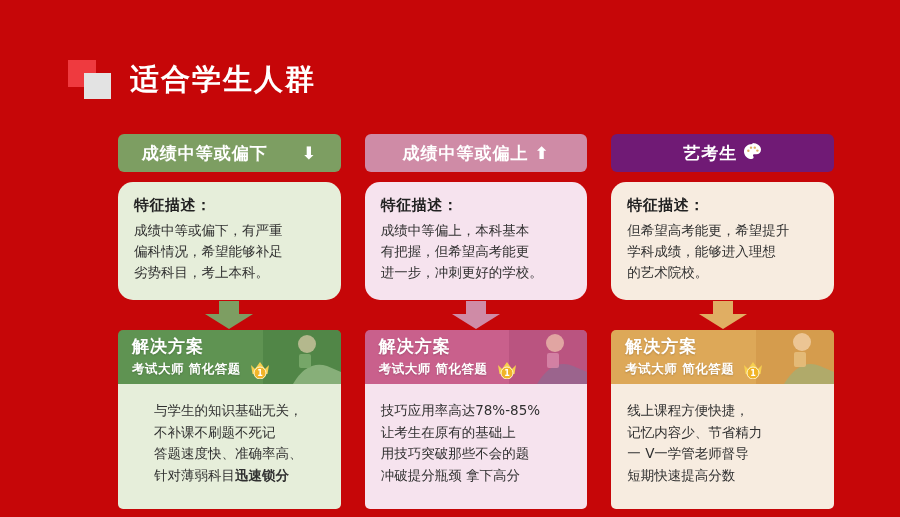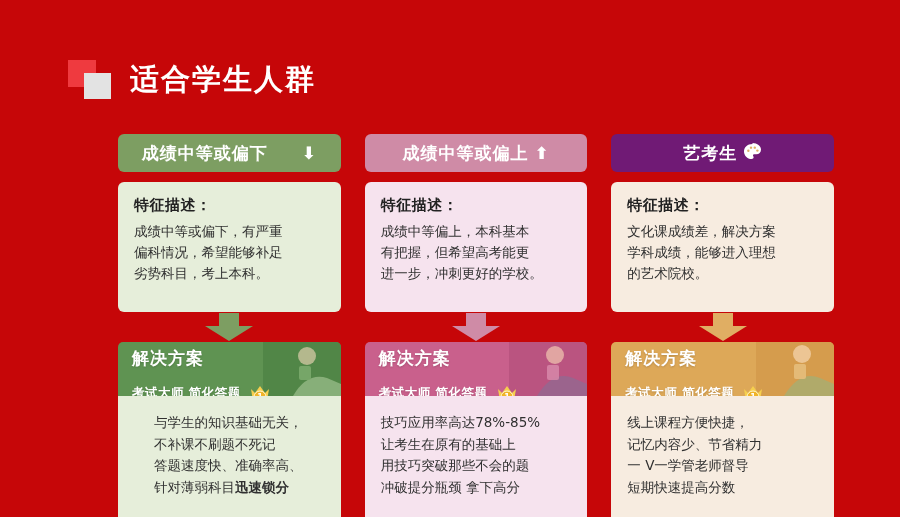--- a/index.html
+++ b/index.html
@@ -41,22 +41,23 @@
   .col-header {
     height:38px; border-radius:6px;
     display:flex; align-items:center; justify-content:center;
     gap:6px; color:#ffffff; font-size:17px; font-weight:bold;
     letter-spacing:1px; white-space:nowrap;
   }
   .col-header .hdr-icon { font-size:17px; line-height:1; }
 
   
   .feature-card {
-    margin-top:10px; border-radius:6px; padding:14px 14px 28px 16px;
+    margin-top:10px; border-radius:15px; padding:14px 14px 16px 16px;
     min-height:106px;
+    font-family:Liberation Serif, serif;
   }
   .feature-title {
     font-size:15px; font-weight:bold; color:#222222;
     margin-bottom:6px; letter-spacing:.5px;
   }
   .feature-body {
     font-size:13.5px; color:#303030; line-height:1.55;
   }
 
   
@@ -73,21 +74,21 @@
     opacity:.85;
   }
   .banner-h1 {
     position:relative; z-index:2;
     color:#ffffff; font-size:17px; font-weight:bold; letter-spacing:1px;
     line-height:1.25;
     text-shadow:0 1px 2px rgba(0,0,0,.18);
   }
   .banner-sub-row {
     position:relative; z-index:2;
-    display:flex; align-items:center; gap:7px; margin-top:14px;
+    display:flex; align-items:center; gap:7px; margin-top:2px;
   }
   .banner-h2 {
     color:#ffffff; font-size:12.5px; font-weight:bold; letter-spacing:.5px;
     white-space:nowrap;
     text-shadow:0 1px 2px rgba(0,0,0,.18);
   }
   .crown-badge { position:relative; width:24px; height:20px; flex:none; }
   .crown-badge svg { display:block; }
 
   
@@ -246,21 +247,21 @@
             <circle cx="8.4" cy="4.9" r="1.25" fill="#e0ae63"></circle>
             <circle cx="12.4" cy="4.9" r="1.25" fill="#e0ae63"></circle>
             <circle cx="15.2" cy="8.0" r="1.25" fill="#e0ae63"></circle>
           </svg>
         </span>
       </div>
 
       <div class="feature-card">
         <div class="feature-title">特征描述：</div>
         <div class="feature-body">
-          <div class="ln">文化课成绩差，解决方案</div>
+          <div class="ln">但希望高考能更，希望提升</div>
           <div class="ln">学科成绩，能够进入理想</div>
           <div class="ln">的艺术院校。</div>
         </div>
       </div>
 
       <div class="arrow-wrap">
         <svg class="arrow-down" viewBox="0 0 52 28">
           <path d="M16 0 H36 V13 H50 L26 28 L2 13 H16 Z"></path>
         </svg>
       </div>

